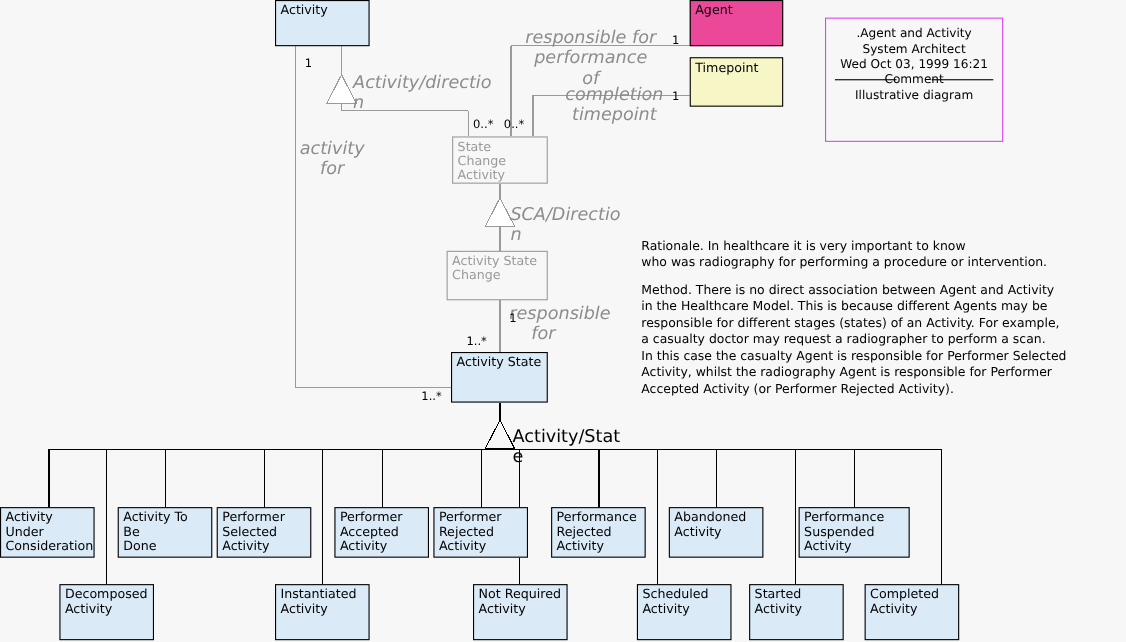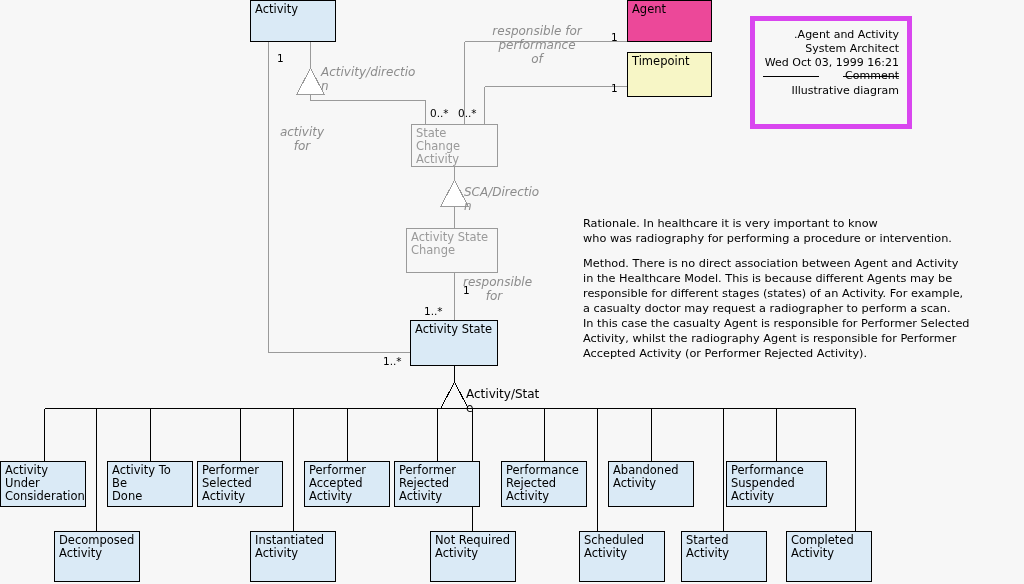--- a/index.html
+++ b/index.html
@@ -35,43 +35,43 @@
   .node.grey {
     border-color: #9a9a9a;
     background: transparent;
     color: #9a9a9a;
   }
   .node.agent  { background: #ec4899; }
   .node.timept { background: #f7f6c6; }
 
   .edge-label {
     position: absolute;
-    font-size: 12px;
+    font-size: 16px;
     color: #8c8c8c;
     font-style: italic;
     line-height: 1.15;
     white-space: pre-line;
   }
   .edge-label.dark {
     color: #000;
     font-style: normal;
   }
   .mult {
     position: absolute;
     font-size: 10.5px;
     color: #000;
     font-style: normal;
   }
 
   .title-box {
     position: absolute;
     box-sizing: border-box;
-    border: 5px solid #d946ef;
+    border: 1px solid #d946ef;
     background: #f7f7f7;
-    text-align: right;
+    text-align: center;
     font-size: 11px;
     color: #000;
   }
   .title-box .tline { line-height: 1.25; }
   .title-sep {
     position: relative;
     height: 12px;
     margin: 1px 0 2px 0;
   }
   .title-sep .rule-l, .title-sep .rule-r {
@@ -177,20 +177,22 @@
 
   <div class="edge-label" style="left:464px; top:186px; width:92px;">SCA/Directio
 n</div>
 
   <div class="edge-label dark" style="left:466px; top:388px; width:80px;">Activity/Stat
 e</div>
 
   <div class="edge-label" style="left:463px; top:25px; width:148px; text-align:center;">responsible for performance
 of</div>
 
+  <div class="edge-label" style="left:506px; top:77px; width:105px; text-align:center;">completion
+timepoint</div>
 
   <div class="edge-label" style="left:272px; top:126px; width:60px; text-align:center;">activity
 for</div>
 
   <div class="edge-label" style="left:463px; top:276px; width:62px; text-align:center;">responsible
 for</div>
 
   <div class="mult" style="left:277px; top:52px;">1</div>
 
   <div class="mult" style="left:611px; top:31px;">1</div>

